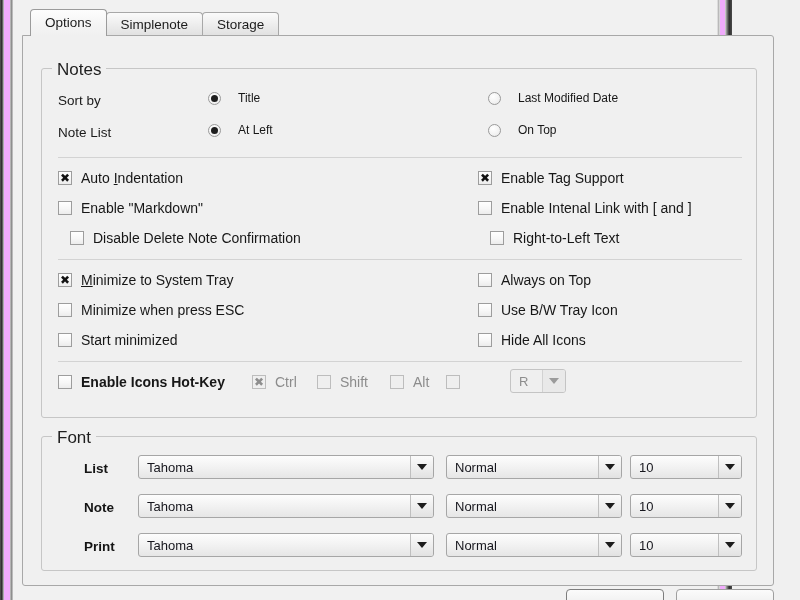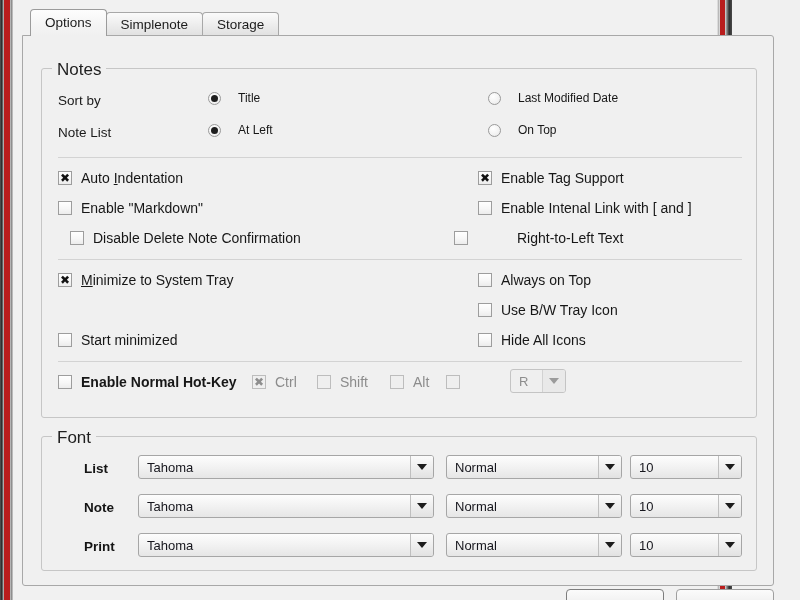--- a/index.html
+++ b/index.html
@@ -9,21 +9,21 @@
     height: 600px;
     overflow: hidden;
     background: #f0f0f0;
     font-family: "Liberation Sans", sans-serif;
   }
 
   #root {
     position: relative;
     width: 732px;
     height: 600px;
-    background: #b91c1c;
+    background: #f0abfc;
     box-sizing: border-box;
   }
 
   
   .win-edge-left  { position:absolute; left:0;  top:0; width:4px;  height:600px; background:linear-gradient(90deg,#5c5c5c 0%,#2a2a2a 35%,#6e6e6e 70%,#d6d6d6 100%); }
   .win-edge-left2 { position:absolute; left:10px; top:0; width:3px; height:600px; background:linear-gradient(90deg,#c9c9c9,#8f8f8f,#cfcfcf); }
   .win-edge-right { position:absolute; right:0; top:0; width:7px;  height:600px; background:linear-gradient(90deg,#dcdcdc 0%,#8a8a8a 25%,#2e2e2e 60%,#4a4a4a 100%); }
   .win-edge-right2{ position:absolute; right:12px; top:0; width:3px; height:600px; background:linear-gradient(90deg,#ededed,#b9b9b9,#e6e6e6); }
   .win-inner-bg   { position:absolute; left:13px; top:0; right:15px; height:600px; background:#f1f1f1; }
 
@@ -267,31 +267,35 @@
         </div>
 
         <div class="cb-item" style="left:436px; top:101px;">
           <span class="cb-box on"></span>
           <span class="clabel">Enable Tag Support</span>
         </div>
         <div class="cb-item" style="left:436px; top:131px;">
           <span class="cb-box"></span>
           <span class="clabel">Enable Intenal Link with [ and ]</span>
         </div>
-        <div class="cb-item" style="left:412px; top:161px;gap:40px;">
+        <div class="cb-item" style="left:448px; top:161px;">
           <span class="cb-box"></span>
           <span class="clabel">Right-to-Left Text</span>
         </div>
 
         <div class="sep" style="top:190px;"></div>
 
         <div class="cb-item" style="left:16px; top:203px;">
           <span class="cb-box on"></span>
           <span class="clabel"><u>M</u>inimize to System Tray</span>
         </div>
+        <div class="cb-item" style="left:16px; top:233px;">
+          <span class="cb-box"></span>
+          <span class="clabel">Minimize when press ESC</span>
+        </div>
         <div class="cb-item" style="left:16px; top:263px;">
           <span class="cb-box"></span>
           <span class="clabel">Start minimized</span>
         </div>
 
         <div class="cb-item" style="left:436px; top:203px;">
           <span class="cb-box"></span>
           <span class="clabel">Always on Top</span>
         </div>
         <div class="cb-item" style="left:436px; top:233px;">
@@ -300,21 +304,21 @@
         </div>
         <div class="cb-item" style="left:436px; top:263px;">
           <span class="cb-box"></span>
           <span class="clabel">Hide All Icons</span>
         </div>
 
         <div class="sep" style="top:292px;"></div>
 
         <div class="cb-item bold" style="left:16px; top:305px;">
           <span class="cb-box"></span>
-          <span class="clabel">Enable Normal Hot-Key</span>
+          <span class="clabel">Enable Icons Hot-Key</span>
         </div>
 
         <div class="cb-item disabled" style="left:210px; top:305px;">
           <span class="cb-box on"></span>
           <span class="clabel">Ctrl</span>
         </div>
         <div class="cb-item disabled" style="left:275px; top:305px;">
           <span class="cb-box"></span>
           <span class="clabel">Shift</span>
         </div>

